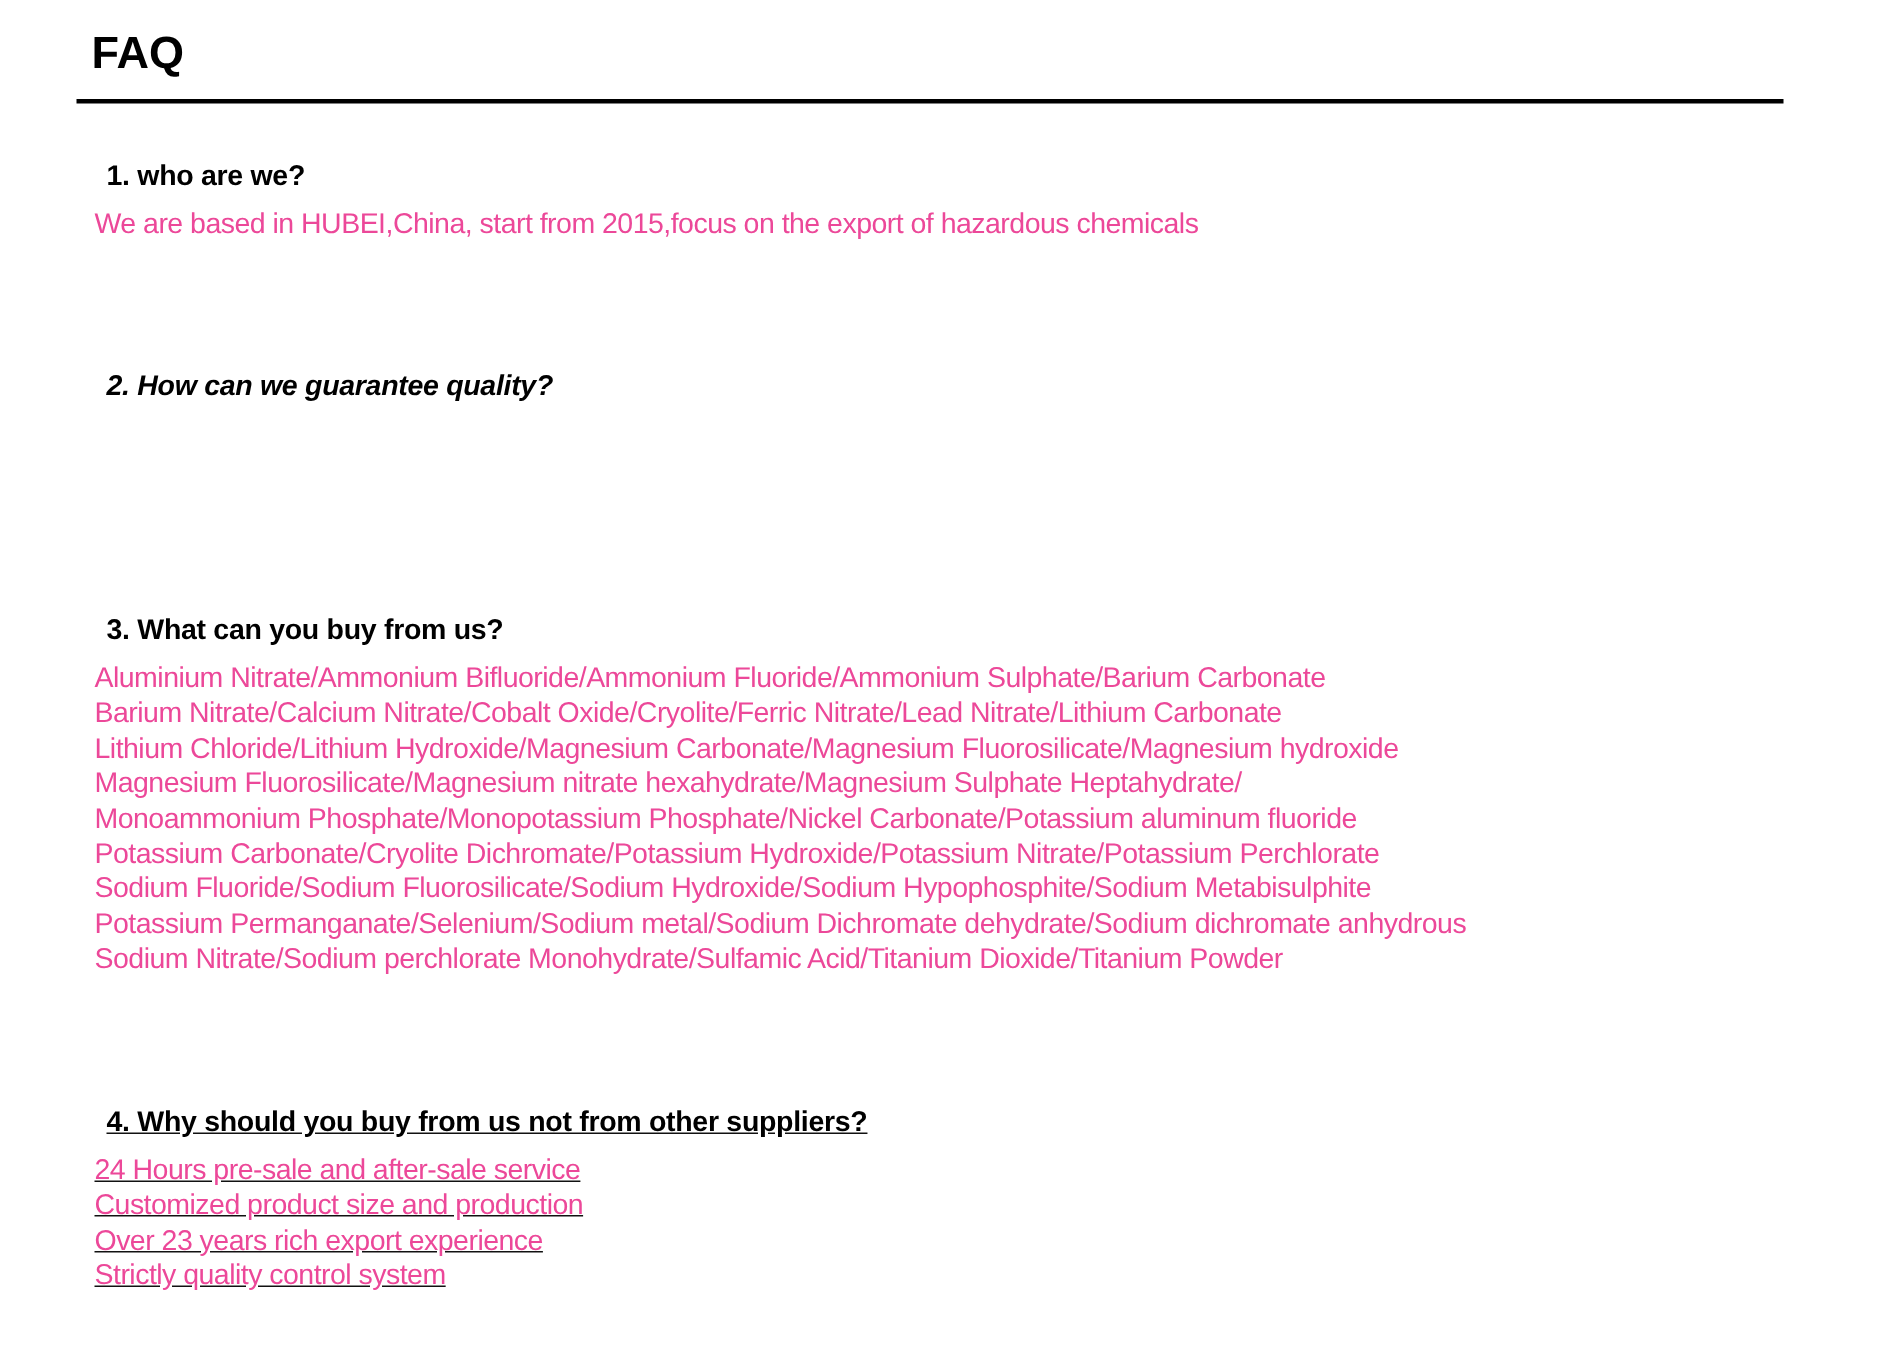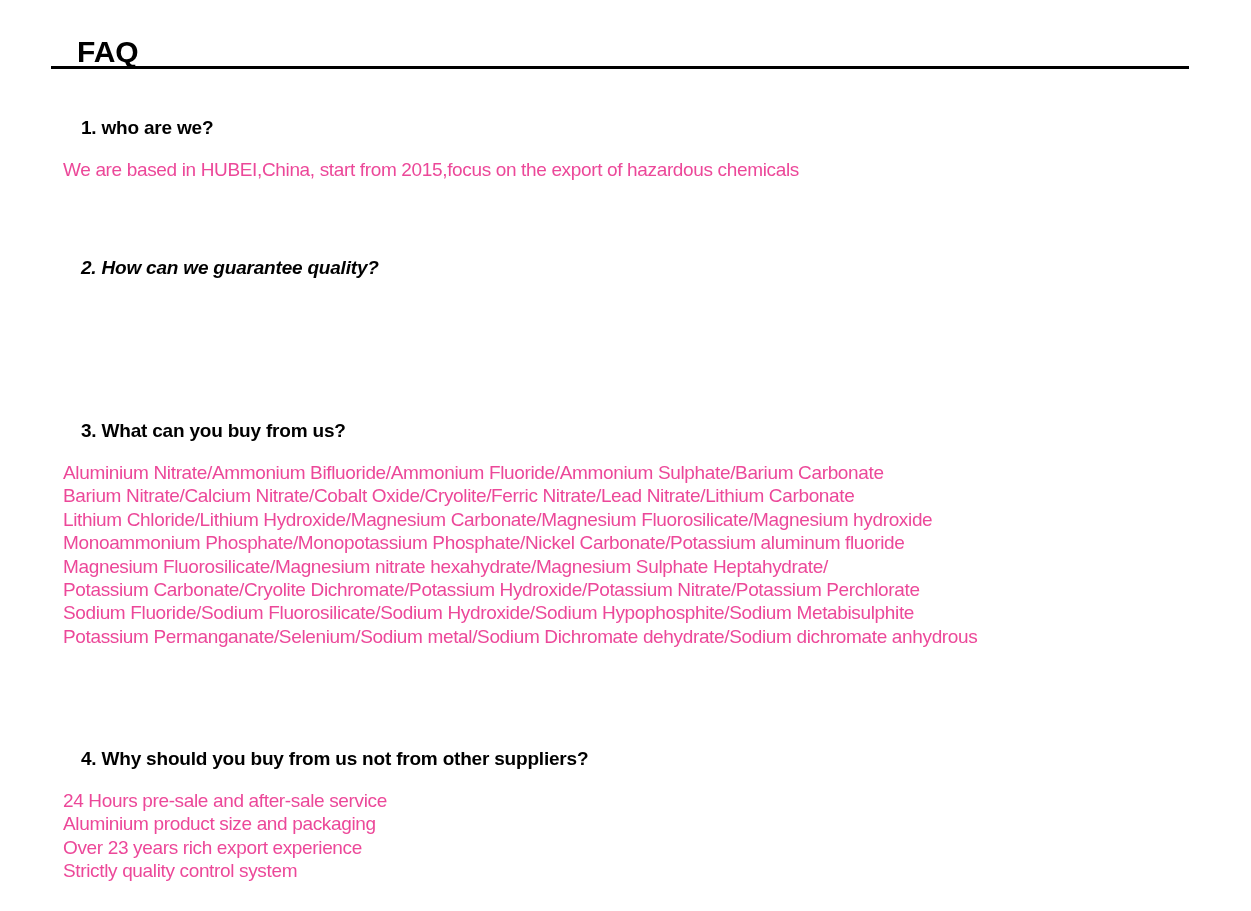--- a/index.html
+++ b/index.html
@@ -12,21 +12,21 @@
       height: 911px;
       position: relative;
       overflow: hidden;
       font-family: "Liberation Sans", "DejaVu Sans", sans-serif;
       color: #111111;
     }
     .faq-title {
       position: absolute;
       left: 61px;
       top: 16px;
-      margin: 16px;
+      margin: 0;
       font-size: 30px;
       font-weight: bold;
       letter-spacing: 0px;
       line-height: 40px;
       color: #000000;
     }
     .faq-rule {
       position: absolute;
       left: 51px;
       top: 66px;
@@ -35,21 +35,21 @@
       background: #000000;
       border: 0;
       margin: 0;
     }
     .faq-item {
       position: absolute;
       left: 63px;
       width: 1150px;
     }
     .faq-question {
-      margin: 18px;
+      margin: 8px;
       font-size: 19px;
       font-weight: bold;
       line-height: 24px;
       color: #000000;
       letter-spacing: -0.2px;
     }
     .faq-answer {
       margin: 6px 0 0 0;
       padding: 0;
       list-style: none;
@@ -59,21 +59,21 @@
       letter-spacing: -0.35px;
       white-space: nowrap;
     }
     .faq-answer li {
       margin: 0;
       padding: 0;
     }
     #q1 { top: 98px; }
     #q2 { top: 238px; font-style: italic; }
     #q3 { top: 401px; }
-    #q4 { top: 729px; }
+    #q4 { top: 729px; text-decoration: underline; }
   </style>
 </head>
 <body>
 
 <h1 class="faq-title">FAQ</h1>
 <hr class="faq-rule">
 
 <section class="faq-item" id="q1">
   <h2 class="faq-question">1. who are we?</h2>
   <ul class="faq-answer">
@@ -84,29 +84,30 @@
 <section class="faq-item" id="q2">
   <h2 class="faq-question">2. How can we guarantee quality?</h2>
 </section>
 
 <section class="faq-item" id="q3">
   <h2 class="faq-question">3. What can you buy from us?</h2>
   <ul class="faq-answer">
     <li>Aluminium Nitrate/Ammonium Bifluoride/Ammonium Fluoride/Ammonium Sulphate/Barium Carbonate</li>
     <li>Barium Nitrate/Calcium Nitrate/Cobalt Oxide/Cryolite/Ferric Nitrate/Lead Nitrate/Lithium Carbonate</li>
     <li>Lithium Chloride/Lithium Hydroxide/Magnesium Carbonate/Magnesium Fluorosilicate/Magnesium hydroxide</li>
+    <li>Magnesium Fluorosilicate/Magnesium nitrate hexahydrate/Magnesium Sulphate Heptahydrate/</li>
     <li>Monoammonium Phosphate/Monopotassium Phosphate/Nickel Carbonate/Potassium aluminum fluoride</li>
-    <li>Magnesium Fluorosilicate/Magnesium nitrate hexahydrate/Magnesium Sulphate Heptahydrate/</li>
     <li>Potassium Carbonate/Cryolite Dichromate/Potassium Hydroxide/Potassium Nitrate/Potassium Perchlorate</li>
     <li>Sodium Fluoride/Sodium Fluorosilicate/Sodium Hydroxide/Sodium Hypophosphite/Sodium Metabisulphite</li>
     <li>Potassium Permanganate/Selenium/Sodium metal/Sodium Dichromate dehydrate/Sodium dichromate anhydrous</li>
+    <li>Sodium Nitrate/Sodium perchlorate Monohydrate/Sulfamic Acid/Titanium Dioxide/Titanium Powder</li>
   </ul>
 </section>
 
 <section class="faq-item" id="q4">
   <h2 class="faq-question">4. Why should you buy from us not from other suppliers?</h2>
   <ul class="faq-answer">
     <li>24 Hours pre-sale and after-sale service</li>
-    <li>Aluminium product size and packaging</li>
+    <li>Customized product size and production</li>
     <li>Over 23 years rich export experience</li>
     <li>Strictly quality control system</li>
   </ul>
 </section>
 
 </body></html>

